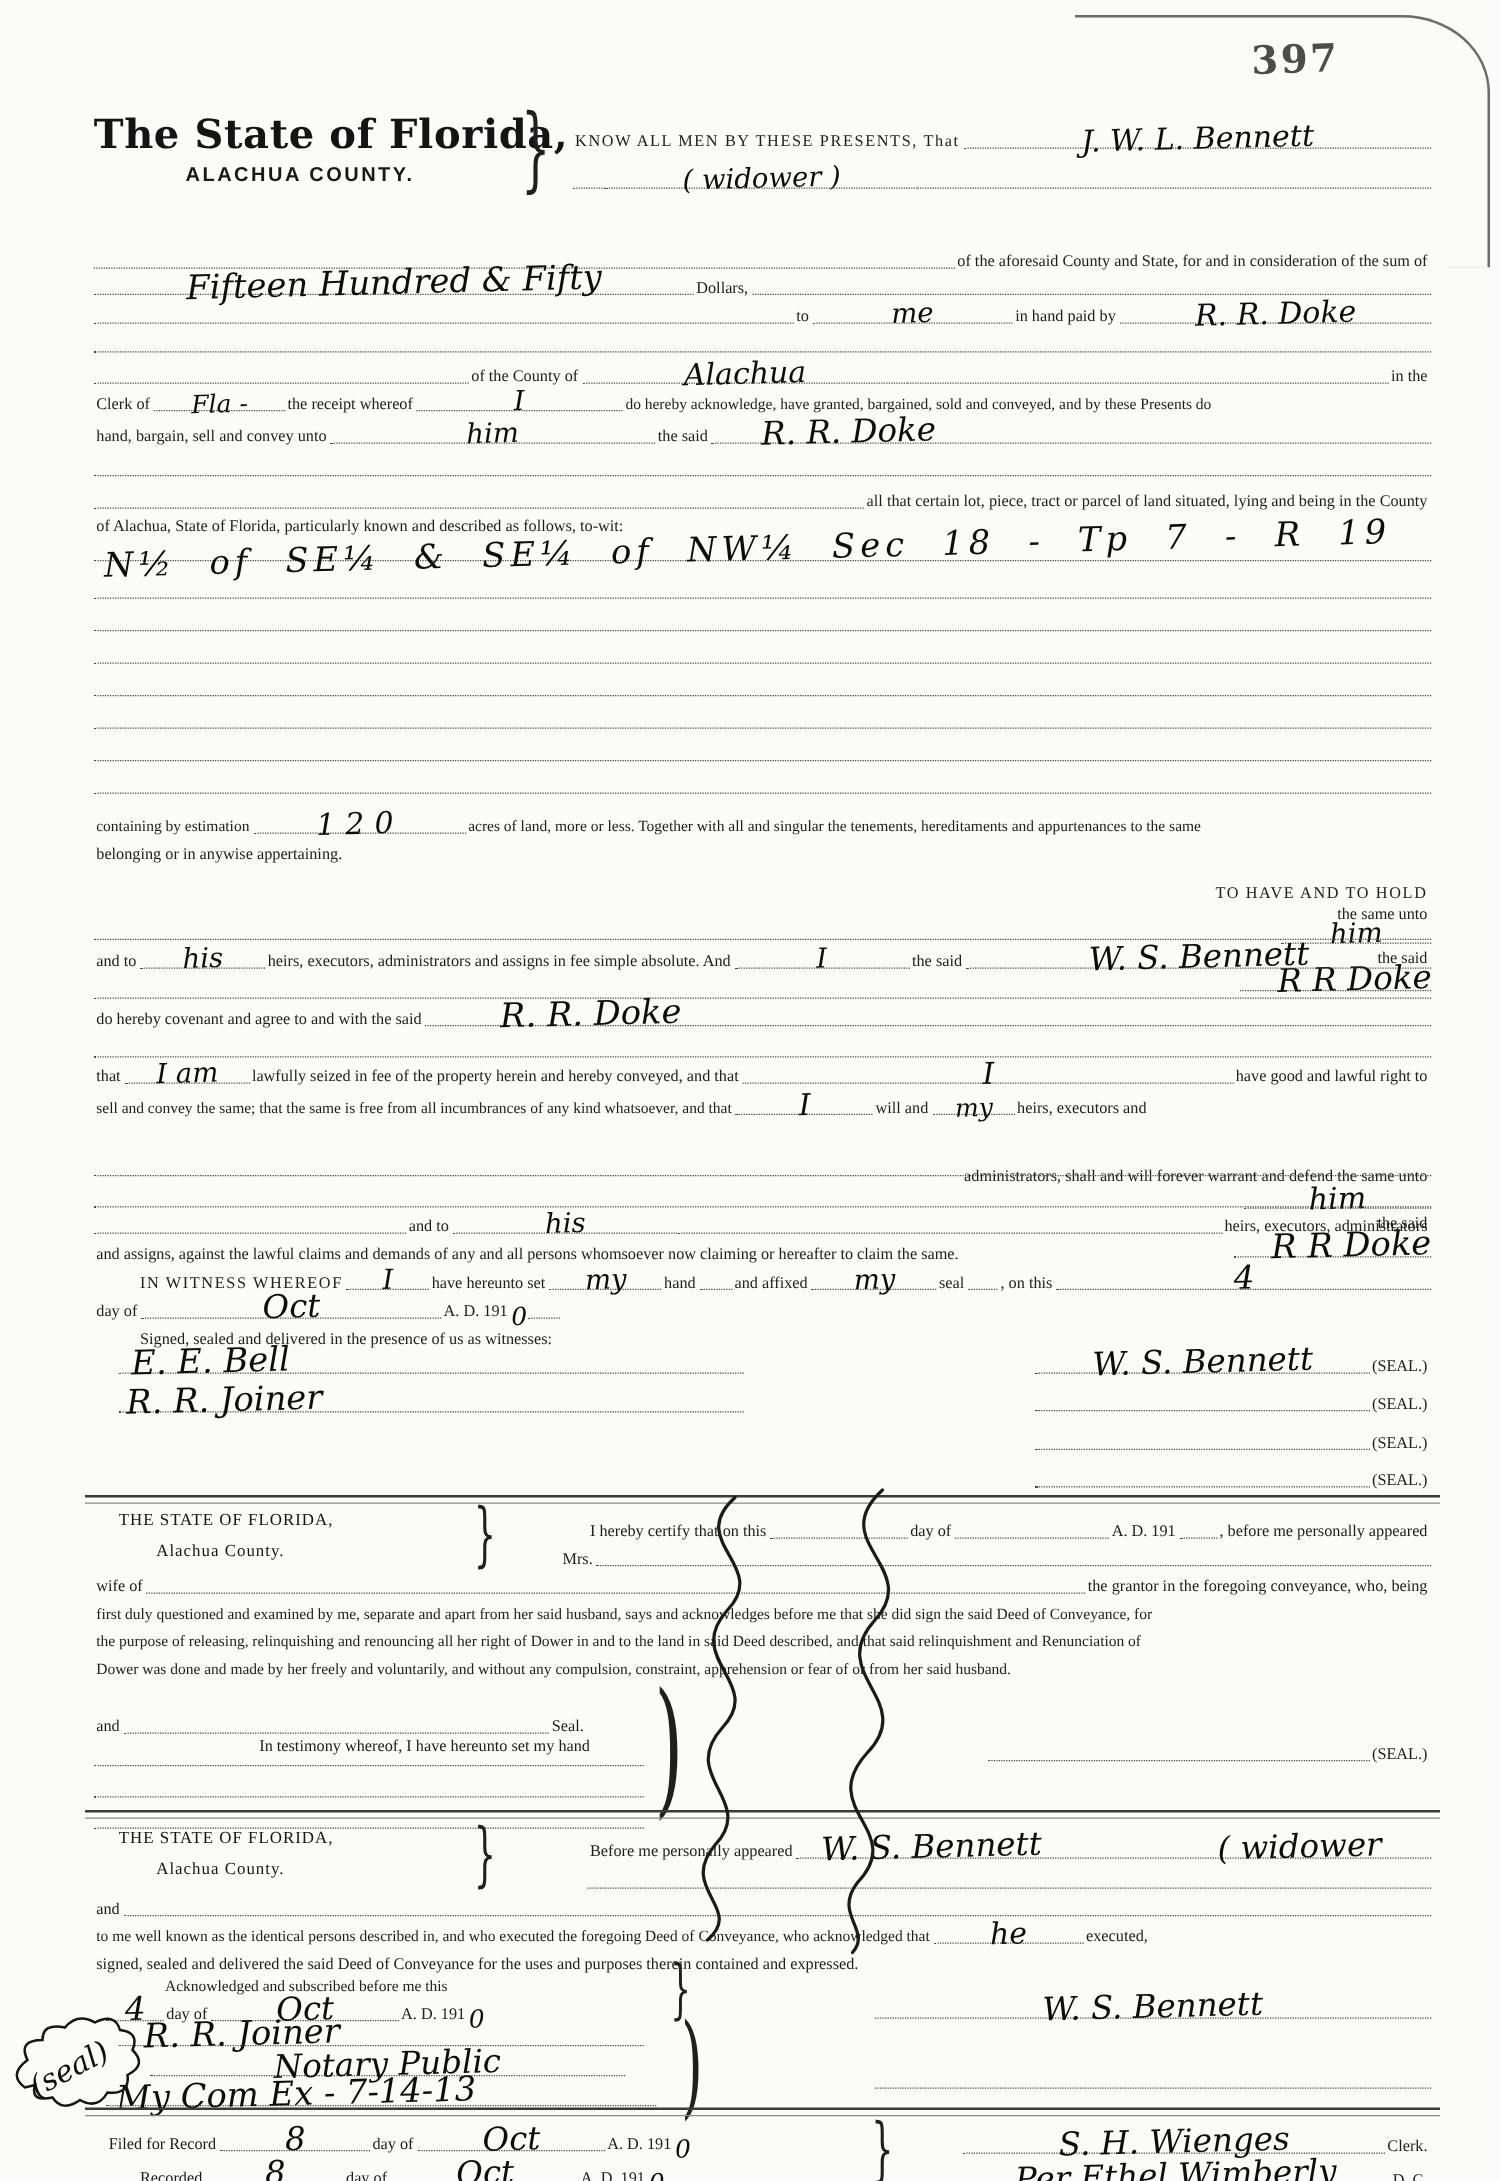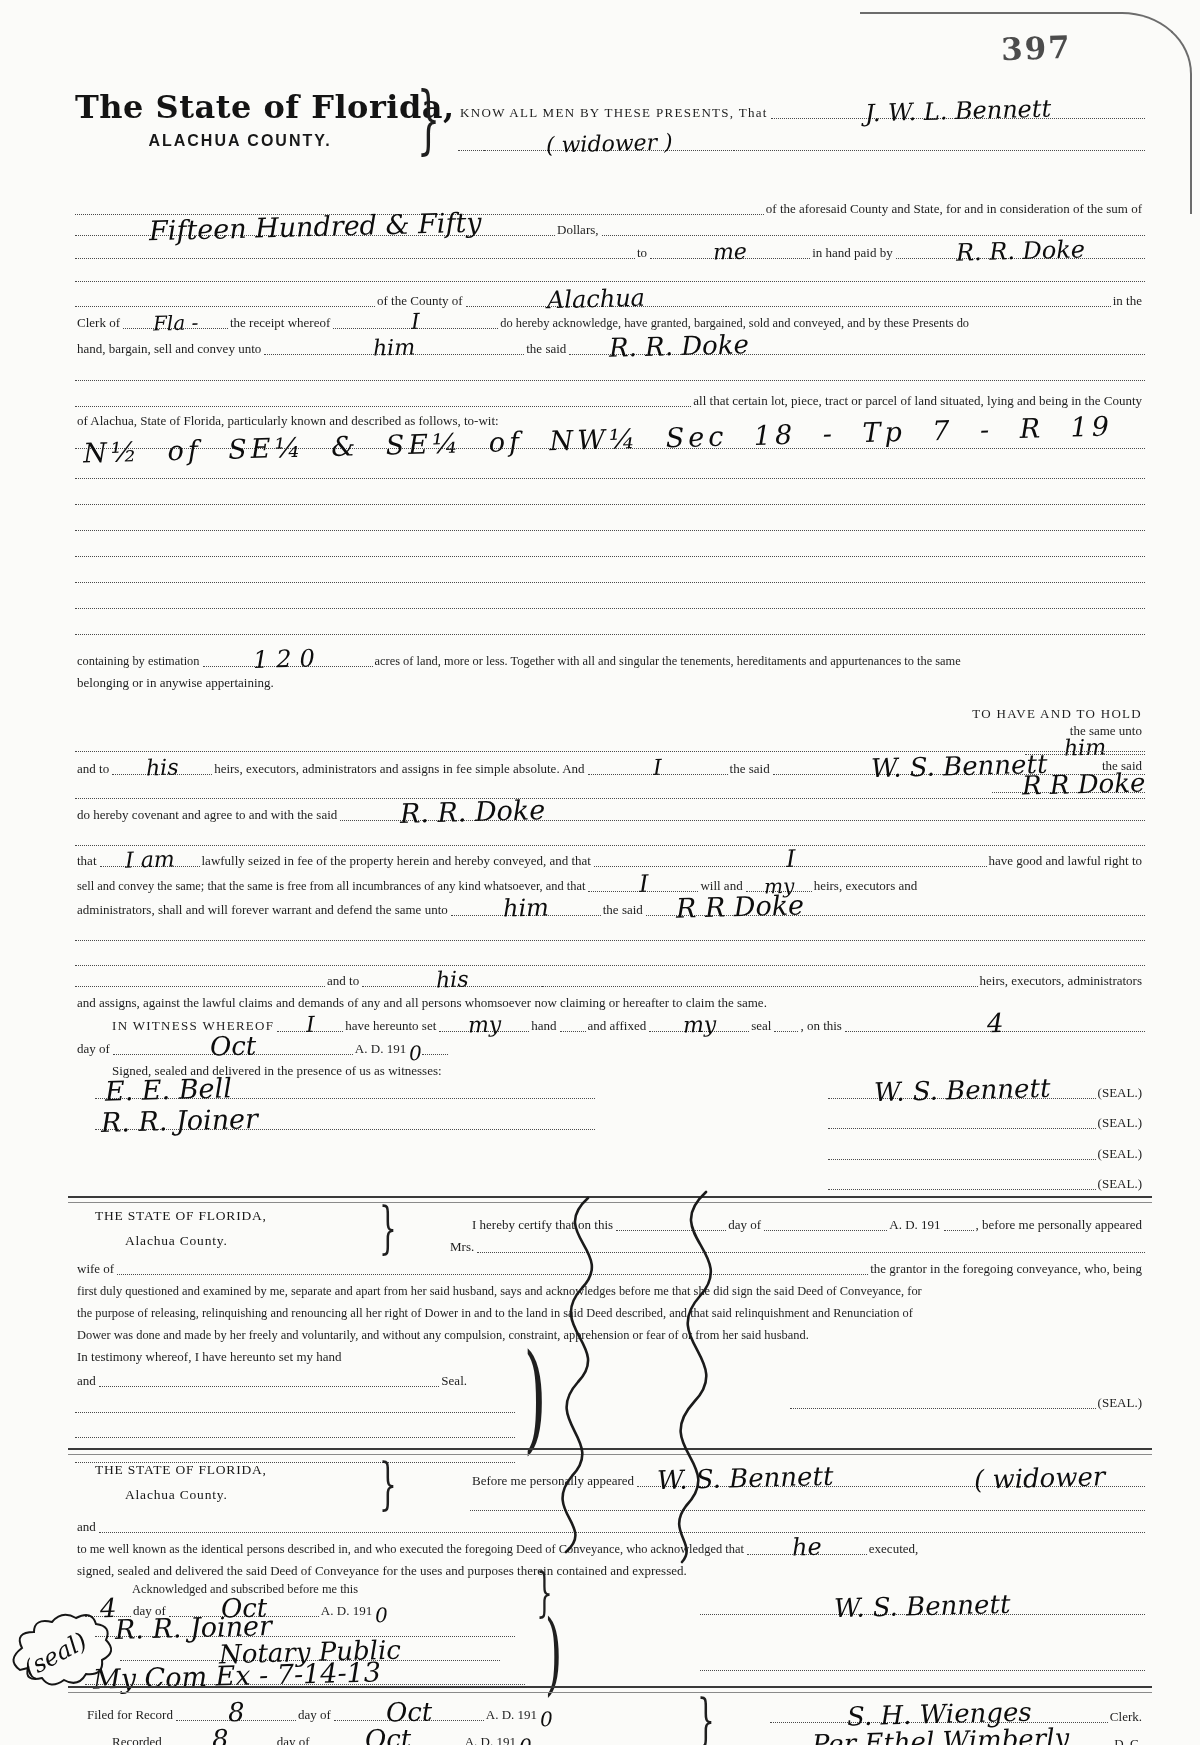--- a/index.html
+++ b/index.html
@@ -232,21 +232,21 @@
     <span class="hwd" style="width:110px;">
         <span class="hw h24">I</span>
       </span>
     <span class="p">will and</span>
     <span class="hwd" style="width:66px;">
         <span class="hw h20">my</span>
       </span>
     <span class="p">heirs, executors and</span>
   </div>
 
-  <div class="row" style="top:897px;">
+  <div class="row" style="top:933px;flex-direction:column;">
     <span class="p">administrators, shall and will forever warrant and defend the same unto</span>
     <span class="hwd" style="width:150px;">
         <span class="hw h24">him</span>
       </span>
     <span class="p">the said</span>
     <span class="hwd f ls" style="padding-left:30px;">
         <span class="hw h27">R R Doke</span>
       </span>
   </div>
 
@@ -372,21 +372,21 @@
   <div class="row" style="top:1278px;">
       <span class="p p2">first duly questioned and examined by me, separate and apart from her said husband, says and acknowledges before me that she did sign the said Deed of Conveyance, for</span>
     </div>
   <div class="row" style="top:1300px;">
       <span class="p p2">the purpose of releasing, relinquishing and renouncing all her right of Dower in and to the land in said Deed described, and that said relinquishment and Renunciation of</span>
     </div>
   <div class="row" style="top:1322px;">
       <span class="p p2">Dower was done and made by her freely and voluntarily, and without any compulsion, constraint, apprehension or fear of or from her said husband.</span>
     </div>
 
-  <div class="row" style="top:1344px;right:auto;width:400px;">
+  <div class="row" style="top:1384px;right:auto;width:400px;justify-content:flex-end;">
     <span class="p">In testimony whereof, I have hereunto set my hand</span>
   </div>
 
   <div class="row" style="top:1368px;right:auto;width:395px;">
     <span class="p">and</span>
     <span class="dots f"></span>
     <span class="p">Seal.</span>
   </div>
 
   <div class="row" style="top:1394px;right:auto;width:440px;">

